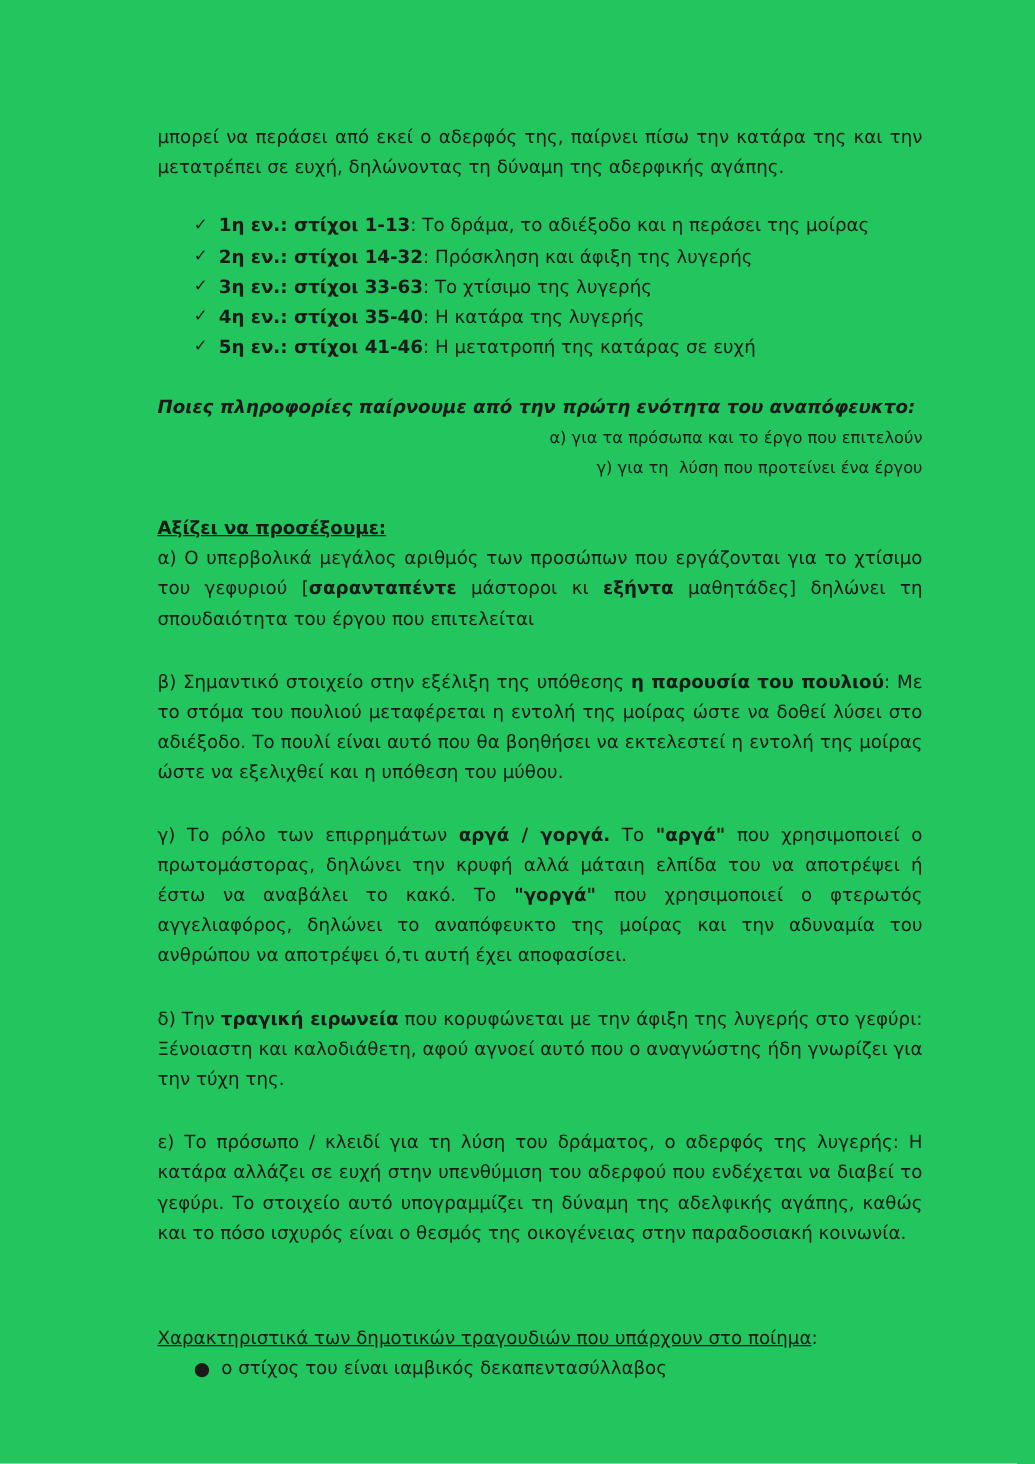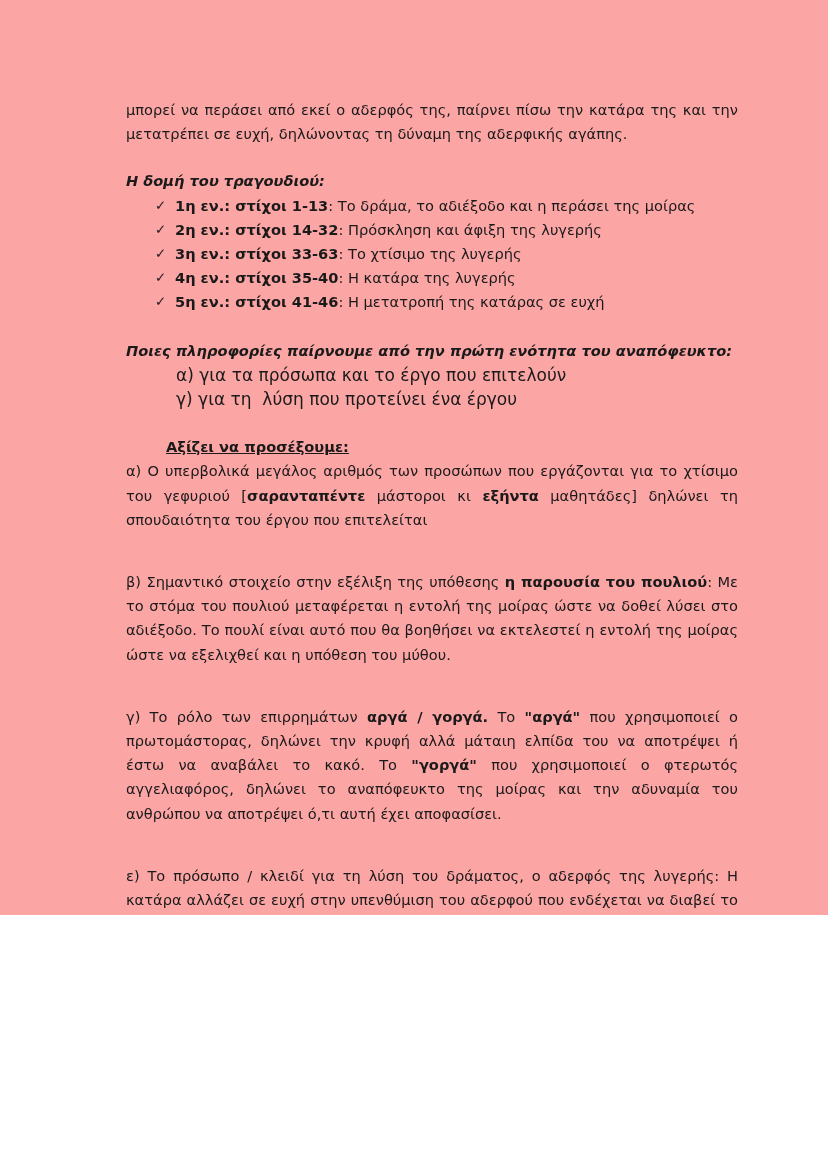--- a/index.html
+++ b/index.html
@@ -11,24 +11,24 @@
   body {
     width: 828px;
     height: 1171px;
     font-family: "DejaVu Sans", "Liberation Sans", sans-serif;
     color: #1a1a1a;
     -webkit-font-smoothing: antialiased;
   }
   .page {
     position: relative;
     width: 828px;
-    height: 915px;
+    height: 1171px;
     box-sizing: border-box;
     padding: 98px 90px 0 126px;
-    background: #fca5a5;
+    background: #22c55e;
     overflow: hidden;
   }
   .body-text {
     font-size: 14.6px;
     line-height: 24.2px;
     text-align: justify;
     text-justify: inter-word;
     margin: 0;
   }
   
@@ -42,21 +42,21 @@
     font-weight: bold;
     font-style: italic;
     margin: 0;
   }
   .heading-u {
     font-size: 14.6px;
     line-height: 24.2px;
     font-weight: bold;
     margin: 0;
   }
-  .heading-u .u-run { text-decoration: underline; margin-left: 40px; }
+  .heading-u .u-run { text-decoration: underline; }
   
   .check-list {
     list-style: none;
     margin: 0;
     padding: 0;
   }
   .check-list li {
     position: relative;
     padding-left: 49px;
     font-size: 14.6px;
@@ -71,27 +71,28 @@
   }
   .check-list li .lead { font-weight: bold; }
   
   .letter-list {
     list-style: none;
     margin: 0;
     padding: 0;
   }
   .letter-list li {
     padding-left: 50px;
-    font-size: 17px;
+    font-size: 13px;
     line-height: 24.2px;
     white-space: pre-wrap;
+    text-align: right;
   }
   
   .para-block {
-    margin-top: 38px;
+    margin-top: 26px;
   }
   .para-block:first-child { margin-top: 0; }
   
   .dot-list {
     list-style: none;
     margin: 0;
     padding: 0;
   }
   .dot-list li {
     position: relative;
@@ -111,21 +112,20 @@
   .section-gap-md { height: 24px; }
   .section-gap-lg { height: 60px; }
 </style>
 </head>
 <body>
 
 <div class="page">
 
   <p class="body-text intro">μπορεί να περάσει από εκεί ο αδερφός της, παίρνει πίσω την κατάρα της και την μετατρέπει σε ευχή, δηλώνοντας τη δύναμη της αδερφικής αγάπης.</p>
 
-  <p class="heading-bi">Η δομή του τραγουδιού:</p>
 
   <ul class="check-list">
     <li>
       <span class="tick">✓</span><span class="lead">1η εν.: στίχοι 1-13</span><span>: Το δράμα, το αδιέξοδο και η περάσει της μοίρας</span>
     </li>
     <li>
       <span class="tick">✓</span><span class="lead">2η εν.: στίχοι 14-32</span><span>: Πρόσκληση και άφιξη της λυγερής</span>
     </li>
     <li>
       <span class="tick">✓</span><span class="lead">3η εν.: στίχοι 33-63</span><span>: Το χτίσιμο της λυγερής</span>
@@ -150,25 +150,27 @@
   <div class="section-gap-md"></div>
 
   <p class="heading-u"><span class="u-run">Αξίζει να προσέξουμε:</span></p>
 
   <p class="body-text"><span>α) Ο υπερβολικά μεγάλος αριθμός των προσώπων που εργάζονται για το χτίσιμο του γεφυριού [</span><span class="b">σαρανταπέντε</span><span> μάστοροι κι </span><span class="b">εξήντα</span><span> μαθητάδες] </span><span class="u">δηλώνει τη σπουδαιότητα του έργου που επιτελείται</span></p>
 
   <p class="body-text para-block"><span>β) Σημαντικό στοιχείο στην εξέλιξη της υπόθεσης </span><span class="b">η παρουσία του πουλιού</span><span>: Με το στόμα του πουλιού μεταφέρεται η εντολή της μοίρας ώστε να δοθεί λύσει στο αδιέξοδο. Το πουλί είναι αυτό που θα βοηθήσει να εκτελεστεί η εντολή της μοίρας ώστε να εξελιχθεί και η υπόθεση του μύθου.</span></p>
 
   <p class="body-text para-block"><span>γ) Το ρόλο των επιρρημάτων </span><span class="b">αργά / γοργά.</span><span> Το </span><span class="b">"αργά"</span><span> που χρησιμοποιεί ο πρωτομάστορας, δηλώνει την κρυφή αλλά μάταιη ελπίδα του να αποτρέψει ή έστω να αναβάλει το κακό. Το </span><span class="b">"γοργά"</span><span> που χρησιμοποιεί ο φτερωτός αγγελιαφόρος, δηλώνει το αναπόφευκτο της μοίρας και την αδυναμία του ανθρώπου να αποτρέψει ό,τι αυτή έχει αποφασίσει.</span></p>
 
+  <p class="body-text para-block"><span>δ) Την </span><span class="b">τραγική ειρωνεία</span><span> που κορυφώνεται με την άφιξη της λυγερής στο γεφύρι: Ξένοιαστη και καλοδιάθετη, αφού αγνοεί αυτό που ο αναγνώστης  ήδη γνωρίζει για την τύχη της.</span></p>
 
   <p class="body-text para-block"><span>ε) Το πρόσωπο / κλειδί για τη λύση του δράματος, ο αδερφός της λυγερής: Η κατάρα αλλάζει σε ευχή στην υπενθύμιση του αδερφού που ενδέχεται να διαβεί το γεφύρι. Το στοιχείο αυτό υπογραμμίζει τη δύναμη της αδελφικής αγάπης, καθώς και το πόσο ισχυρός είναι ο θεσμός της οικογένειας στην παραδοσιακή κοινωνία.</span></p>
 
   <div class="section-gap-lg"></div>
 
+  <p class="heading-u" style="font-weight:normal;"><span class="u-run">Χαρακτηριστικά των δημοτικών τραγουδιών που υπάρχουν στο ποίημα</span><span>:</span></p>
 
   <ul class="dot-list">
     <li>
       <span class="dot">●</span><span>ο στίχος του είναι ιαμβικός δεκαπεντασύλλαβος</span>
     </li>
 
   </ul>
 
 </div>
 

